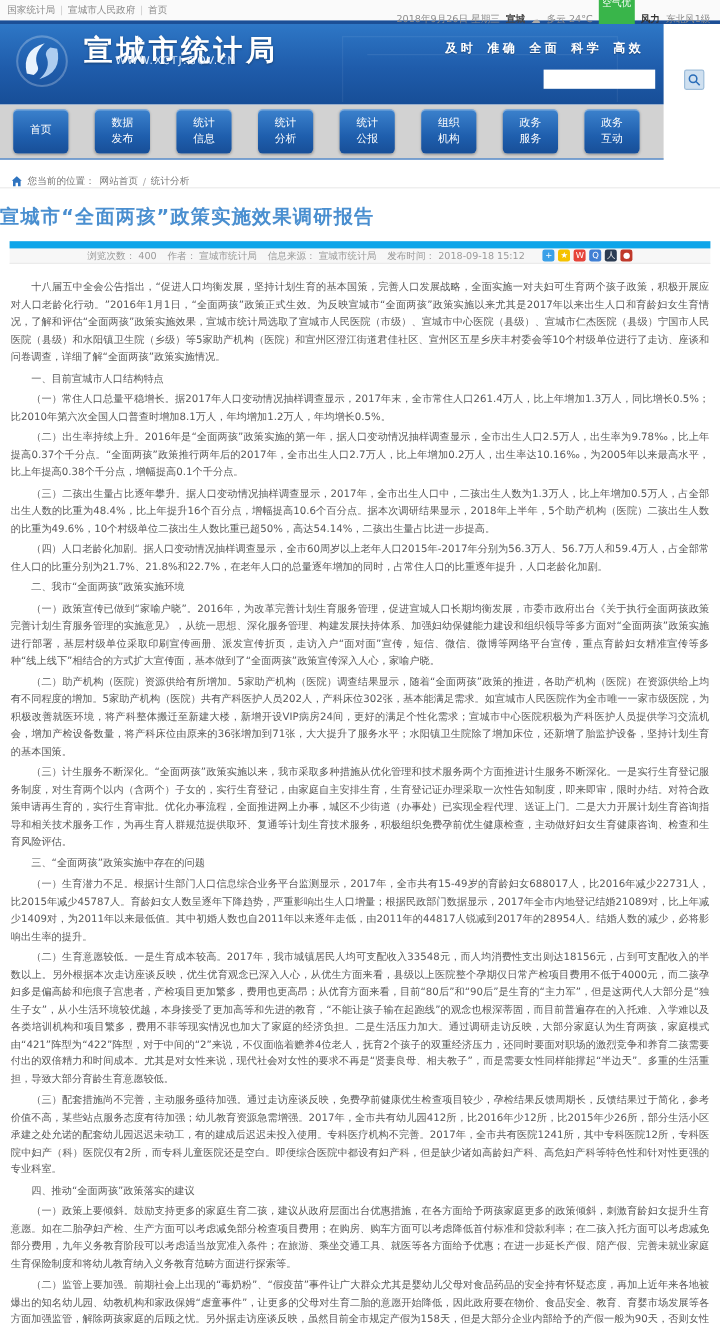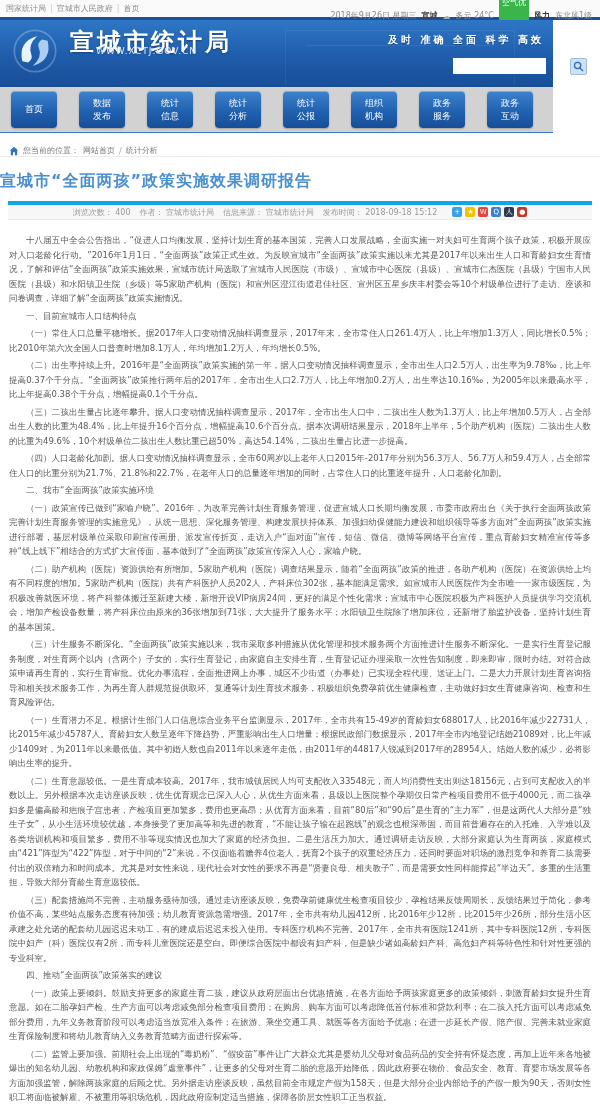--- a/index.html
+++ b/index.html
@@ -35,22 +35,22 @@
     position:absolute; left:70px; top:6px; font-size:24px; font-weight:bold;
     color:#ffffff; letter-spacing:3px; text-shadow:0 1px 2px rgba(0,0,0,.35);
   }
   .site-url { position:absolute; left:96px; top:26px; font-size:9px; color:#d8e7f8; letter-spacing:1px; }
   .watermark {
     position:absolute; left:285px; top:10px; width:230px; height:55px;
     border:1px solid rgba(255,255,255,.10); border-bottom:none; opacity:.6;
   }
   .watermark:before { content:""; position:absolute; left:20px; top:14px; right:20px; height:1px; background:rgba(255,255,255,.12); }
   .slogan {
-    position:absolute; left:388px; top:13px; color:#ffffff; font-size:10px;
-    font-weight:bold; letter-spacing:3px; white-space:nowrap; text-shadow:0 1px 1px rgba(0,0,0,.3);
+    position:absolute; left:371px; top:13px; color:#ffffff; font-size:10px;
+    font-weight:bold; letter-spacing:3px; white-space:nowrap; text-shadow:0 1px 1px rgba(0,0,0,.3);font-family:Liberation Mono, monospace;
   }
   .search-input {
     position:absolute; left:453px; top:38px; width:93px; height:16px;
     border:none; background:#ffffff; font-size:8px; padding:0 3px; outline:none;
   }
   .search-btn {
     position:absolute; left:570px; top:38px; width:17px; height:17px;
     background:#cfe0f0; border:1px solid #9dbdda; border-radius:2px;
     display:flex; align-items:center; justify-content:center; cursor:pointer; padding:0;
   }
@@ -72,21 +72,21 @@
     font-size:8px; color:#777; border-bottom:1px solid #ececec; margin-top:3px;
   }
   .crumb-link { color:#777; cursor:pointer; }
   .crumb-sep { color:#aaa; }
   
   .page-title {
     text-align:left; color:#4a8fd0; font-size:16px; font-weight:bold;
     margin:14px 0 9px; letter-spacing:1px;
   }
   .meta {
-    margin:0 8px; background:#f7f7f7; border-top:4px solid #0ea5e9; border-bottom:1px solid #ebebeb;
+    margin:0 8px; background:#f7f7f7; border-top:6px solid #0ea5e9; border-bottom:1px solid #ebebeb;
     height:19px; display:flex; align-items:center; justify-content:center; gap:9px;
     font-size:8px; color:#999;
   }
   .meta b { font-weight:normal; color:#999; }
   .share { display:flex; gap:3px; margin-left:6px; }
   .share span {
     width:10px; height:10px; border-radius:2px; color:#fff; font-size:7px; line-height:10px;
     display:inline-flex; align-items:center; justify-content:center; cursor:pointer;
   }
   .article {
@@ -200,20 +200,21 @@
       <p>十八届五中全会公告指出，“促进人口均衡发展，坚持计划生育的基本国策，完善人口发展战略，全面实施一对夫妇可生育两个孩子政策，积极开展应对人口老龄化行动。”2016年1月1日，“全面两孩”政策正式生效。为反映宣城市“全面两孩”政策实施以来尤其是2017年以来出生人口和育龄妇女生育情况，了解和评估“全面两孩”政策实施效果，宣城市统计局选取了宣城市人民医院（市级）、宣城市中心医院（县级）、宣城市仁杰医院（县级）宁国市人民医院（县级）和水阳镇卫生院（乡级）等5家助产机构（医院）和宣州区澄江街道君佳社区、宣州区五星乡庆丰村委会等10个村级单位进行了走访、座谈和问卷调查，详细了解“全面两孩”政策实施情况。</p>
       <p>一、目前宣城市人口结构特点</p>
       <p>（一）常住人口总量平稳增长。据2017年人口变动情况抽样调查显示，2017年末，全市常住人口261.4万人，比上年增加1.3万人，同比增长0.5%；比2010年第六次全国人口普查时增加8.1万人，年均增加1.2万人，年均增长0.5%。</p>
       <p>（二）出生率持续上升。2016年是“全面两孩”政策实施的第一年，据人口变动情况抽样调查显示，全市出生人口2.5万人，出生率为9.78‰，比上年提高0.37个千分点。“全面两孩”政策推行两年后的2017年，全市出生人口2.7万人，比上年增加0.2万人，出生率达10.16‰，为2005年以来最高水平，比上年提高0.38个千分点，增幅提高0.1个千分点。</p>
       <p>（三）二孩出生量占比逐年攀升。据人口变动情况抽样调查显示，2017年，全市出生人口中，二孩出生人数为1.3万人，比上年增加0.5万人，占全部出生人数的比重为48.4%，比上年提升16个百分点，增幅提高10.6个百分点。据本次调研结果显示，2018年上半年，5个助产机构（医院）二孩出生人数的比重为49.6%，10个村级单位二孩出生人数比重已超50%，高达54.14%，二孩出生量占比进一步提高。</p>
       <p>（四）人口老龄化加剧。据人口变动情况抽样调查显示，全市60周岁以上老年人口2015年-2017年分别为56.3万人、56.7万人和59.4万人，占全部常住人口的比重分别为21.7%、21.8%和22.7%，在老年人口的总量逐年增加的同时，占常住人口的比重逐年提升，人口老龄化加剧。</p>
       <p>二、我市“全面两孩”政策实施环境</p>
       <p>（一）政策宣传已做到“家喻户晓”。2016年，为改革完善计划生育服务管理，促进宣城人口长期均衡发展，市委市政府出台《关于执行全面两孩政策完善计划生育服务管理的实施意见》，从统一思想、深化服务管理、构建发展扶持体系、加强妇幼保健能力建设和组织领导等多方面对“全面两孩”政策实施进行部署，基层村级单位采取印刷宣传画册、派发宣传折页，走访入户“面对面”宣传，短信、微信、微博等网络平台宣传，重点育龄妇女精准宣传等多种“线上线下”相结合的方式扩大宣传面，基本做到了“全面两孩”政策宣传深入人心，家喻户晓。</p>
       <p>（二）助产机构（医院）资源供给有所增加。5家助产机构（医院）调查结果显示，随着“全面两孩”政策的推进，各助产机构（医院）在资源供给上均有不同程度的增加。5家助产机构（医院）共有产科医护人员202人，产科床位302张，基本能满足需求。如宣城市人民医院作为全市唯一一家市级医院，为积极改善就医环境，将产科整体搬迁至新建大楼，新增开设VIP病房24间，更好的满足个性化需求；宣城市中心医院积极为产科医护人员提供学习交流机会，增加产检设备数量，将产科床位由原来的36张增加到71张，大大提升了服务水平；水阳镇卫生院除了增加床位，还新增了胎监护设备，坚持计划生育的基本国策。</p>
       <p>（三）计生服务不断深化。“全面两孩”政策实施以来，我市采取多种措施从优化管理和技术服务两个方面推进计生服务不断深化。一是实行生育登记服务制度，对生育两个以内（含两个）子女的，实行生育登记，由家庭自主安排生育，生育登记证办理采取一次性告知制度，即来即审，限时办结。对符合政策申请再生育的，实行生育审批。优化办事流程，全面推进网上办事，城区不少街道（办事处）已实现全程代理、送证上门。二是大力开展计划生育咨询指导和相关技术服务工作，为再生育人群规范提供取环、复通等计划生育技术服务，积极组织免费孕前优生健康检查，主动做好妇女生育健康咨询、检查和生育风险评估。</p>
+      <p>三、“全面两孩”政策实施中存在的问题</p>
       <p>（一）生育潜力不足。根据计生部门人口信息综合业务平台监测显示，2017年，全市共有15-49岁的育龄妇女688017人，比2016年减少22731人，比2015年减少45787人。育龄妇女人数呈逐年下降趋势，严重影响出生人口增量；根据民政部门数据显示，2017年全市内地登记结婚21089对，比上年减少1409对，为2011年以来最低值。其中初婚人数也自2011年以来逐年走低，由2011年的44817人锐减到2017年的28954人。结婚人数的减少，必将影响出生率的提升。</p>
       <p>（二）生育意愿较低。一是生育成本较高。2017年，我市城镇居民人均可支配收入33548元，而人均消费性支出则达18156元，占到可支配收入的半数以上。另外根据本次走访座谈反映，优生优育观念已深入人心，从优生方面来看，县级以上医院整个孕期仅日常产检项目费用不低于4000元，而二孩孕妇多是偏高龄和疤痕子宫患者，产检项目更加繁多，费用也更高昂；从优育方面来看，目前“80后”和“90后”是生育的“主力军”，但是这两代人大部分是“独生子女”，从小生活环境较优越，本身接受了更加高等和先进的教育，“不能让孩子输在起跑线”的观念也根深蒂固，而目前普遍存在的入托难、入学难以及各类培训机构和项目繁多，费用不菲等现实情况也加大了家庭的经济负担。二是生活压力加大。通过调研走访反映，大部分家庭认为生育两孩，家庭模式由“421”阵型为“422”阵型，对于中间的“2”来说，不仅面临着赡养4位老人，抚育2个孩子的双重经济压力，还同时要面对职场的激烈竞争和养育二孩需要付出的双倍精力和时间成本。尤其是对女性来说，现代社会对女性的要求不再是“贤妻良母、相夫教子”，而是需要女性同样能撑起“半边天”。多重的生活重担，导致大部分育龄生育意愿较低。</p>
       <p>（三）配套措施尚不完善，主动服务亟待加强。通过走访座谈反映，免费孕前健康优生检查项目较少，孕检结果反馈周期长，反馈结果过于简化，参考价值不高，某些站点服务态度有待加强；幼儿教育资源急需增强。2017年，全市共有幼儿园412所，比2016年少12所，比2015年少26所，部分生活小区承建之处允诺的配套幼儿园迟迟未动工，有的建成后迟迟未投入使用。专科医疗机构不完善。2017年，全市共有医院1241所，其中专科医院12所，专科医院中妇产（科）医院仅有2所，而专科儿童医院还是空白。即便综合医院中都设有妇产科，但是缺少诸如高龄妇产科、高危妇产科等特色性和针对性更强的专业科室。</p>
       <p>四、推动“全面两孩”政策落实的建议</p>
       <p>（一）政策上要倾斜。鼓励支持更多的家庭生育二孩，建议从政府层面出台优惠措施，在各方面给予两孩家庭更多的政策倾斜，刺激育龄妇女提升生育意愿。如在二胎孕妇产检、生产方面可以考虑减免部分检查项目费用；在购房、购车方面可以考虑降低首付标准和贷款利率；在二孩入托方面可以考虑减免部分费用，九年义务教育阶段可以考虑适当放宽准入条件；在旅游、乘坐交通工具、就医等各方面给予优惠；在进一步延长产假、陪产假、完善未就业家庭生育保险制度和将幼儿教育纳入义务教育范畴方面进行探索等。</p>
       <p>（二）监管上要加强。前期社会上出现的“毒奶粉”、“假疫苗”事件让广大群众尤其是婴幼儿父母对食品药品的安全持有怀疑态度，再加上近年来各地被爆出的知名幼儿园、幼教机构和家政保姆“虐童事件”，让更多的父母对生育二胎的意愿开始降低，因此政府要在物价、食品安全、教育、育婴市场发展等各方面加强监管，解除两孩家庭的后顾之忧。另外据走访座谈反映，虽然目前全市规定产假为158天，但是大部分企业内部给予的产假一般为90天，否则女性职工将面临被解雇、不被重用等职场危机，因此政府应制定适当措施，保障各阶层女性职工正当权益。</p>
     </div>
 </div>
 
 </body></html>

